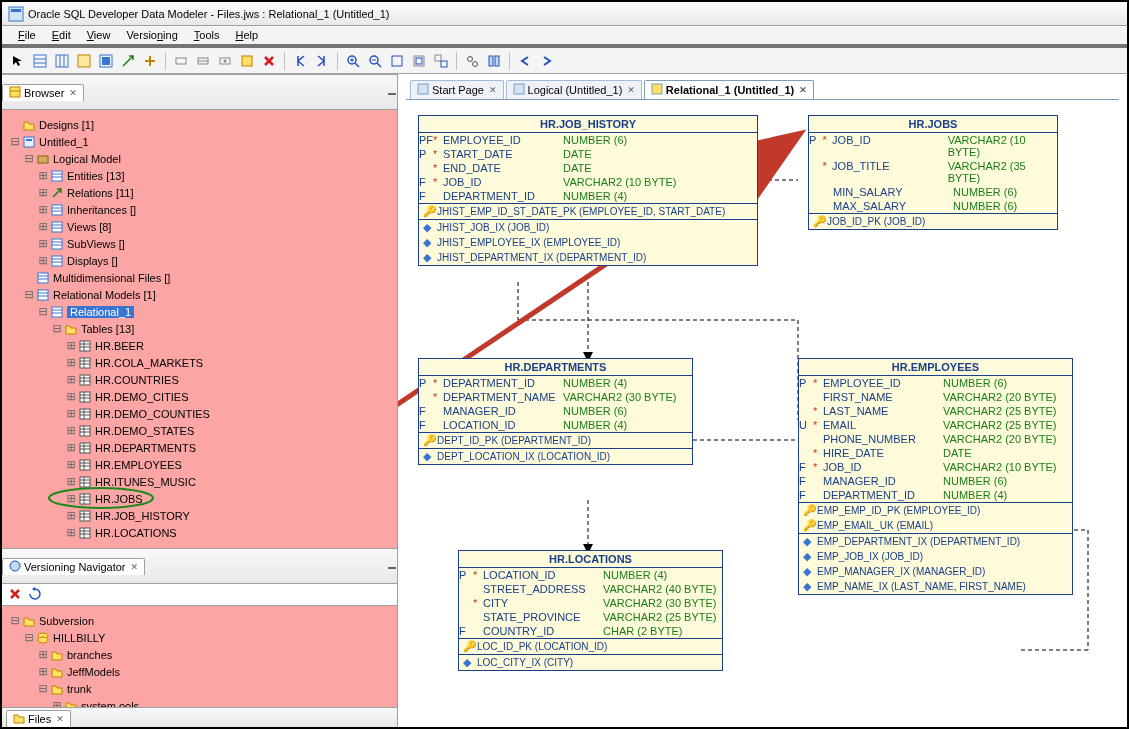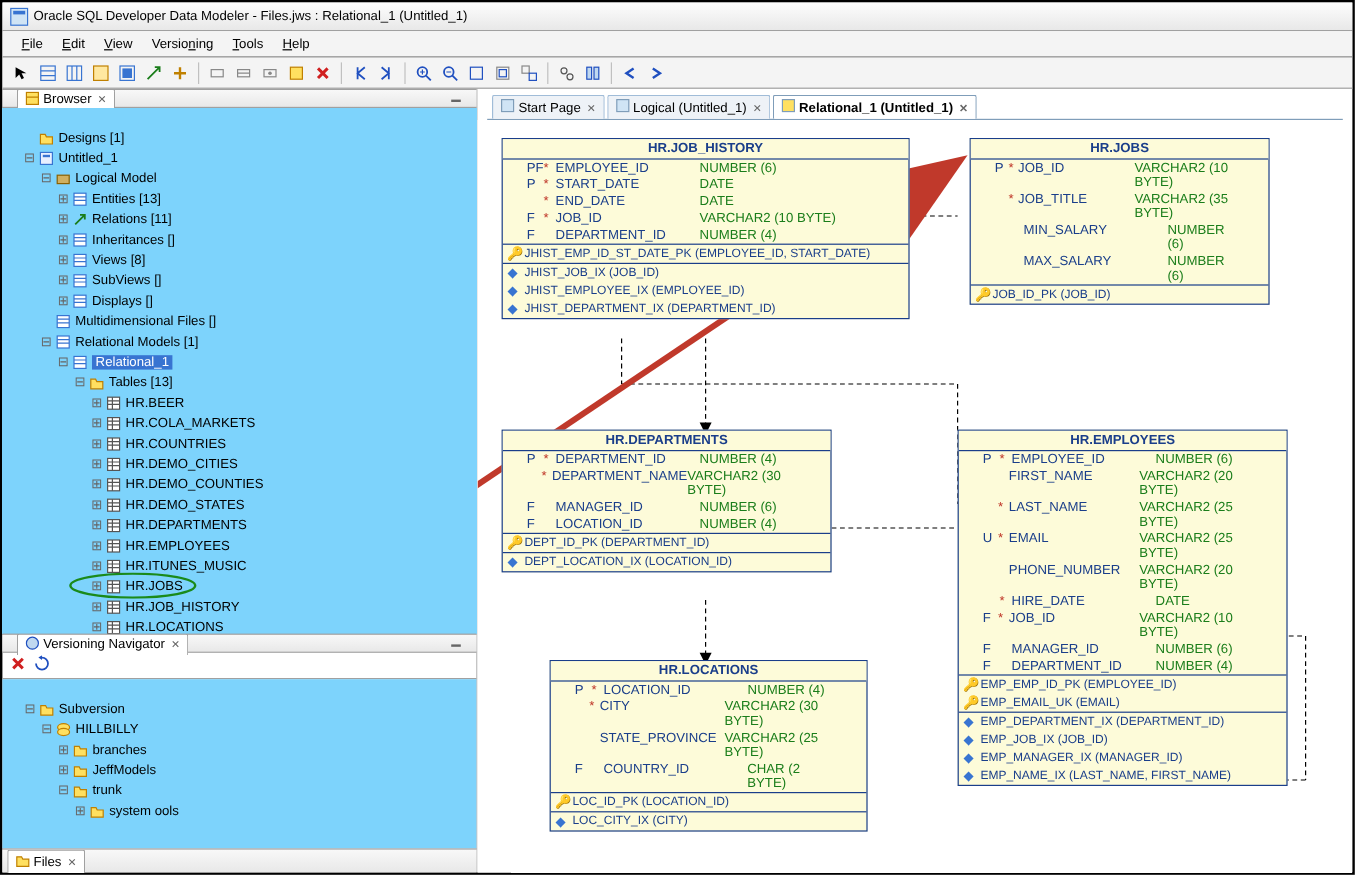--- a/index.html
+++ b/index.html
@@ -1,46 +1,46 @@
 <!DOCTYPE html>
 <html><head>
 <meta charset="utf-8">
 <style>
 *{box-sizing:border-box;margin:0;padding:0;font-family:Tahoma,Arial,sans-serif;font-size:11px;color:#000}
 body{background:#fff;width:1129px;height:729px;border:2px solid #000;overflow:hidden;position:relative}
 .title-bar{height:24px;display:flex;align-items:center;padding:0 6px;border-bottom:1px solid #a0a0a0;background:linear-gradient(#fdfdfd,#e8e8e8)}
 .title-bar .icon{width:16px;height:16px;margin-right:4px}
-.menu-bar{height:22px;display:flex;align-items:center;padding:0 10px;gap:4px;border-bottom:1px solid #737373;background:#f4f4f4}
+.menu-bar{height:22px;display:flex;align-items:center;padding:0 10px;gap:4px;border-bottom:4px solid #737373;background:#f4f4f4}
 .menu-bar span{padding:2px 6px;cursor:default}
 .menu-bar span u{text-decoration:underline}
 .toolbar{height:26px;display:flex;align-items:center;padding:0 6px;gap:2px;border-bottom:1px solid #a0a0a0;background:#f4f4f4}
 .tb-btn{width:20px;height:20px;display:flex;align-items:center;justify-content:center;border:1px solid transparent;border-radius:2px;cursor:default}
 .tb-sep{width:1px;height:18px;background:#c0c0c0;margin:0 3px}
 .main{display:flex;height:653px}
 .left-col{width:396px;display:flex;flex-direction:column;border-right:1px solid #a0a0a0}
-.panel-head{height:16px;display:flex;align-items:center;padding:0 12px;background:linear-gradient(#f8f8f8,#e8e8e8);border-bottom:1px solid #a0a0a0;border-top:1px solid #a0a0a0}
+.panel-head{height:36px;display:flex;align-items:center;padding:0 0;background:linear-gradient(#f8f8f8,#e8e8e8);border-bottom:1px solid #a0a0a0;border-top:1px solid #a0a0a0}
 .panel-tab{display:flex;align-items:center;gap:3px;padding:1px 6px;border:1px solid #a0a0a0;border-bottom:none;background:#fff;border-radius:2px 2px 0 0;margin-bottom:-1px}
 .close-x{color:#666;font-size:9px;margin-left:2px}
 .panel-ctrl{margin-left:auto;display:flex;gap:4px}
-.panel-body{flex:1;overflow:auto;background:#7dd3fc;padding:16px}
+.panel-body{flex:1;overflow:auto;background:#fca5a5;padding:6px}
 .tree-row{display:flex;align-items:center;height:17px;white-space:nowrap;cursor:default}
 .tw{display:inline-block;width:14px;text-align:center;color:#666}
 .ticon{width:14px;height:14px;margin-right:3px;display:inline-flex;align-items:center;justify-content:center}
 .sel{background:#3874d1;color:#fff;padding:0 3px}
 .version-tools{height:22px;display:flex;align-items:center;padding:0 6px;gap:6px;border-bottom:1px solid #a0a0a0}
-.files-bar{height:20px;display:flex;padding:0 4px;border-top:1px solid #a0a0a0;background:linear-gradient(#f8f8f8,#e8e8e8)}
+.files-bar{height:20px;display:flex;align-items:center;padding:0 4px;border-top:1px solid #a0a0a0;background:linear-gradient(#f8f8f8,#e8e8e8)}
 .right-col{flex:1;display:flex;flex-direction:column;background:#fff}
 .tab-strip{height:22px;display:flex;align-items:flex-end;padding:0 4px;gap:2px;border-bottom:1px solid #7f9db9;margin-top:4px;margin-left:8px;margin-right:8px}
 .etab{display:flex;align-items:center;gap:3px;padding:2px 6px;border:1px solid #a0bcd8;border-bottom:none;background:#eef2f7;border-radius:2px 2px 0 0;font-size:11px}
 .etab.active{background:#fff;border-color:#7F9DB9;font-weight:bold}
 .diagram{position:relative;flex:1;background:#fff;overflow:hidden}
 .ent{position:absolute;border:1px solid #1a3e8a;background:#fdfbd9}
 .ent-title{background:#fdfbd9;color:#1a3e8a;font-weight:bold;text-align:center;padding:2px 4px;border-bottom:1px solid #1a3e8a;font-size:11px}
 .ent-sec{border-top:1px solid #1a3e8a}
-.col-row{display:flex;padding:1px 20px;font-size:10px}
+.col-row{display:flex;padding:1px 0;font-size:10px}
 .col-flag{width:14px;color:#1a3e8a}
 .col-star{width:10px;color:#c0392b}
 .col-name{color:#1a3e8a;width:120px}
 .col-type{color:#1a7d1a}
 .idx-row{display:flex;align-items:center;padding:1px 4px;font-size:10px;color:#1a3e8a}
 .key-ic{width:14px}
 svg.arrow{position:absolute;top:0;left:0;pointer-events:none}
 .conn{stroke:#000;stroke-width:1;fill:none;stroke-dasharray:4 3}
 </style>
 </head>
@@ -820,20 +820,26 @@
         <div class="ent" style="left:60px;top:450px;width:265px">
           <div class="ent-title">HR.LOCATIONS</div>
           <div class="col-row">
       <span class="col-flag">P</span>
             <span class="col-star">*</span>
       <span class="col-name">LOCATION_ID</span>
             <span class="col-type">NUMBER (4)</span>
           </div>
           <div class="col-row">
       <span class="col-flag"></span>
+            <span class="col-star"></span>
+      <span class="col-name">STREET_ADDRESS</span>
+            <span class="col-type">VARCHAR2 (40 BYTE)</span>
+          </div>
+          <div class="col-row">
+      <span class="col-flag"></span>
             <span class="col-star">*</span>
       <span class="col-name">CITY</span>
             <span class="col-type">VARCHAR2 (30 BYTE)</span>
           </div>
           <div class="col-row">
       <span class="col-flag"></span>
             <span class="col-star"></span>
       <span class="col-name">STATE_PROVINCE</span>
             <span class="col-type">VARCHAR2 (25 BYTE)</span>
           </div>

